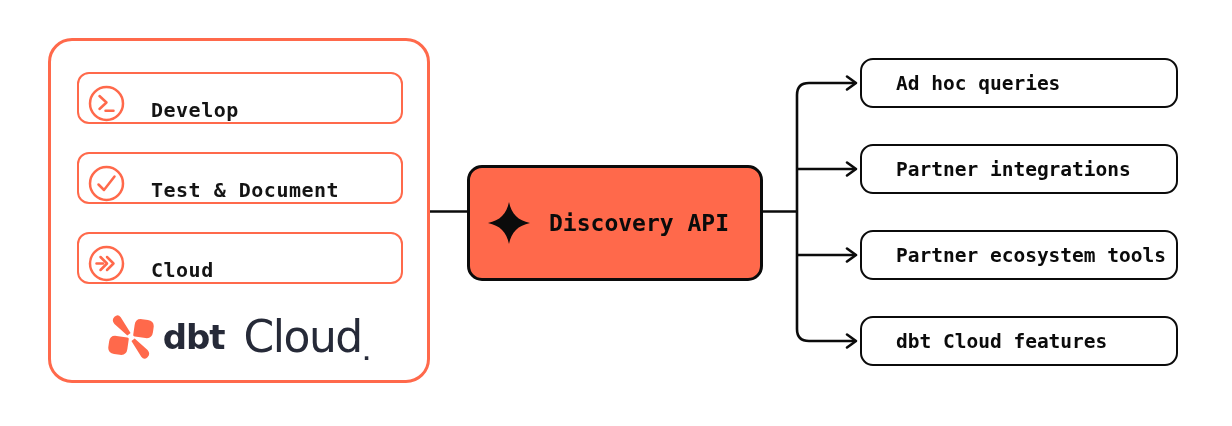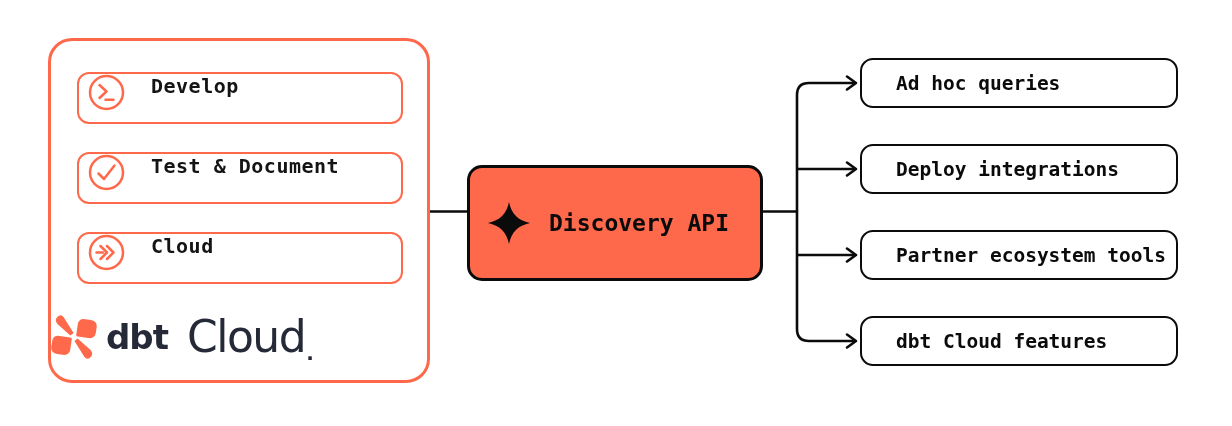--- a/index.html
+++ b/index.html
@@ -10,31 +10,31 @@
   svg.connectors{position:absolute;left:0;top:0;width:1232px;height:426px;}
 
   
   .left-panel{
     position:absolute;left:48px;top:38px;width:382px;height:345px;
     border:3px solid #FF694B;border-radius:24px;box-sizing:border-box;background:#fff;
   }
   .src-item{
     position:absolute;left:26px;width:326px;height:52px;box-sizing:border-box;
     border:2.5px solid #FF694B;border-radius:12px;background:#fff;
-    display:flex;align-items:flex-start;padding-left:9px;gap:26px;
+    display:flex;align-items:flex-end;padding-left:9px;gap:26px;
   }
   .src-item.i0{top:31px}
   .src-item.i1{top:111px}
   .src-item.i2{top:191px}
   .icon-circle{width:37px;height:37px;display:block;flex:0 0 auto;}
   .src-label{font-size:20px;font-weight:700;color:#141414;letter-spacing:.5px;white-space:pre;}
 
   
   .logo-row{
-    position:absolute;left:0;right:0;top:270px;display:flex;align-items:center;
+    position:absolute;left:0;right:0;top:270px;display:flex;align-items:center;justify-content:center;
     font-family:"DejaVu Sans","Liberation Sans",sans-serif;color:#262A38;
   }
   .logo-mark{width:46px;height:46px;margin-right:9px;display:block;}
   .logo-bold{font-size:34px;font-weight:800;letter-spacing:-1px;}
   .logo-reg{font-size:44px;font-weight:400;letter-spacing:-1.5px;margin-left:19px;}
   .logo-dot{font-size:20px;font-weight:700;align-self:flex-end;margin:0 0 4px 1px;line-height:10px;}
 
   
   .hub{
     position:absolute;left:467px;top:165px;width:296px;height:116px;box-sizing:border-box;
@@ -126,21 +126,21 @@
     <svg class="sparkle" viewBox="0 0 44 44">
       <path fill="#0b0b0b" d="M22 1 C24.5 13 31 19.5 43 22 C31 24.5 24.5 31 22 43 C19.5 31 13 24.5 1 22 C13 19.5 19.5 13 22 1 Z"></path>
     </svg>
     <span class="hub-label">Discovery API</span>
   </div>
 
   <div class="out o0">
     <span class="out-label">Ad hoc queries</span>
   </div>
   <div class="out o1">
-    <span class="out-label">Deploy integrations</span>
+    <span class="out-label">Partner integrations</span>
   </div>
   <div class="out o3">
     <span class="out-label">dbt Cloud features</span>
   </div>
   <div class="out o2">
     <span class="out-label">Partner ecosystem tools</span>
   </div>
 
 </div>
 

